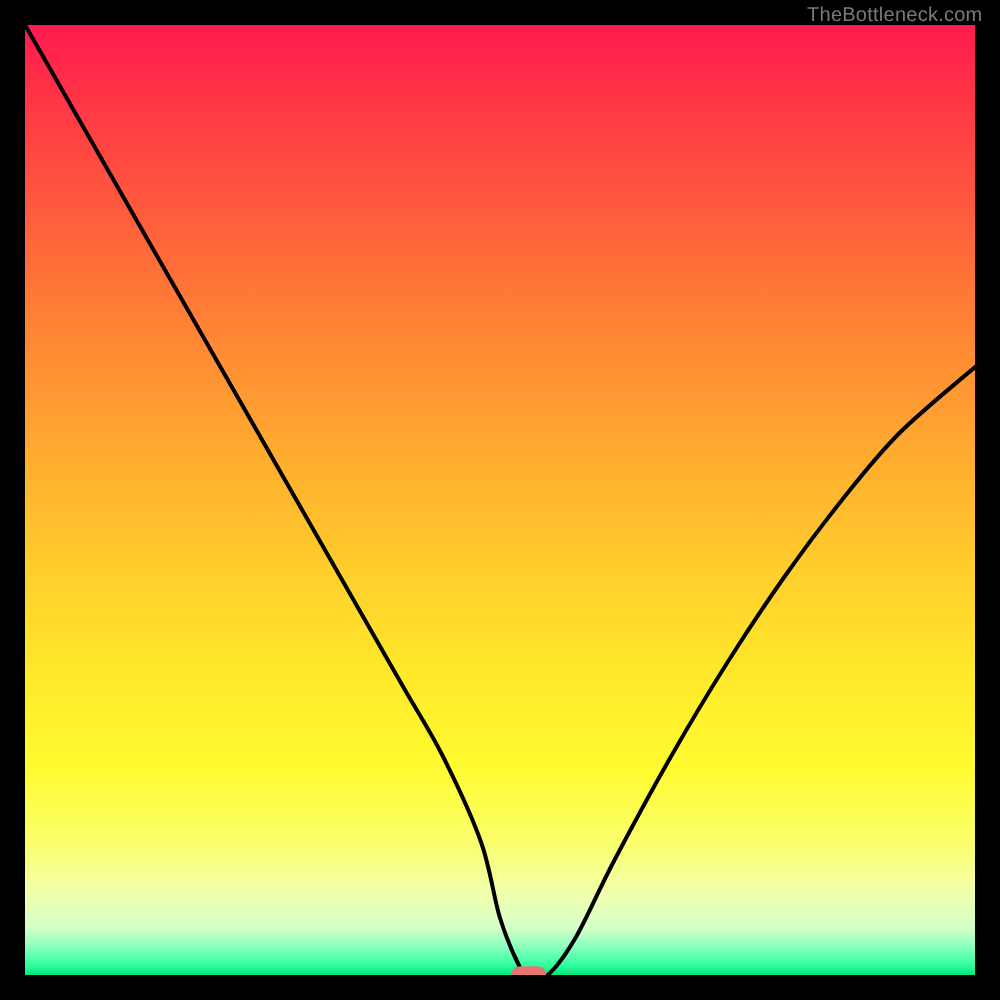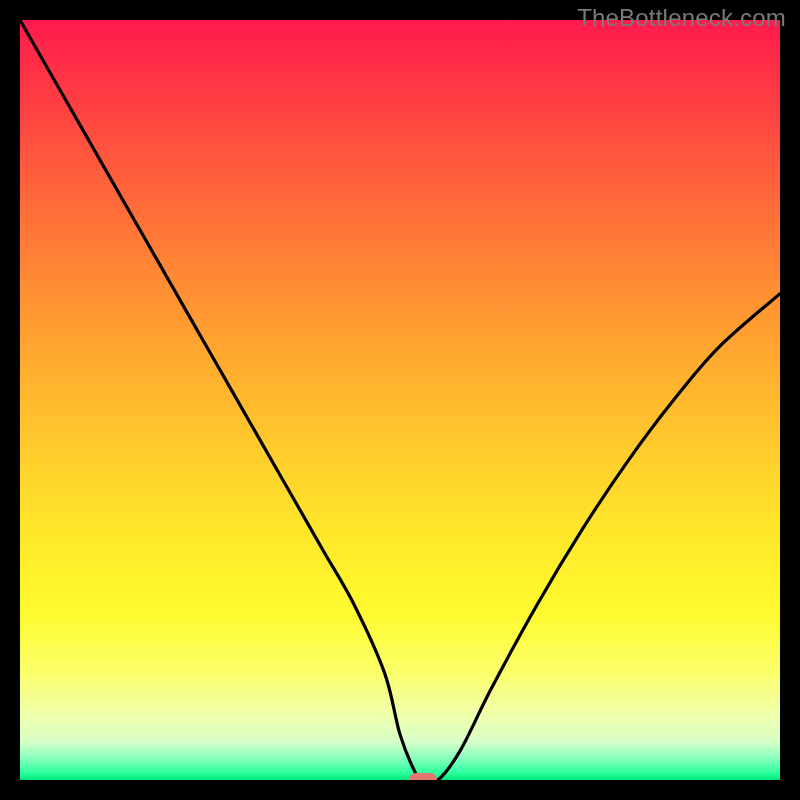--- a/index.html
+++ b/index.html
@@ -15,21 +15,21 @@
     position: relative;
     width: 800px;
     height: 800px;
     background: #000;
   }
   .watermark {
     position: absolute;
     top: 4px;
     right: 14px;
     color: #7a7a7a;
-    font-size: 24px;
+    font-size: 16px;
     font-weight: 400;
     letter-spacing: 0.2px;
     z-index: 30;
   }
   .plot-area {
     position: absolute;
     left: 20px;
     top: 20px;
     width: 760px;
     height: 760px;

